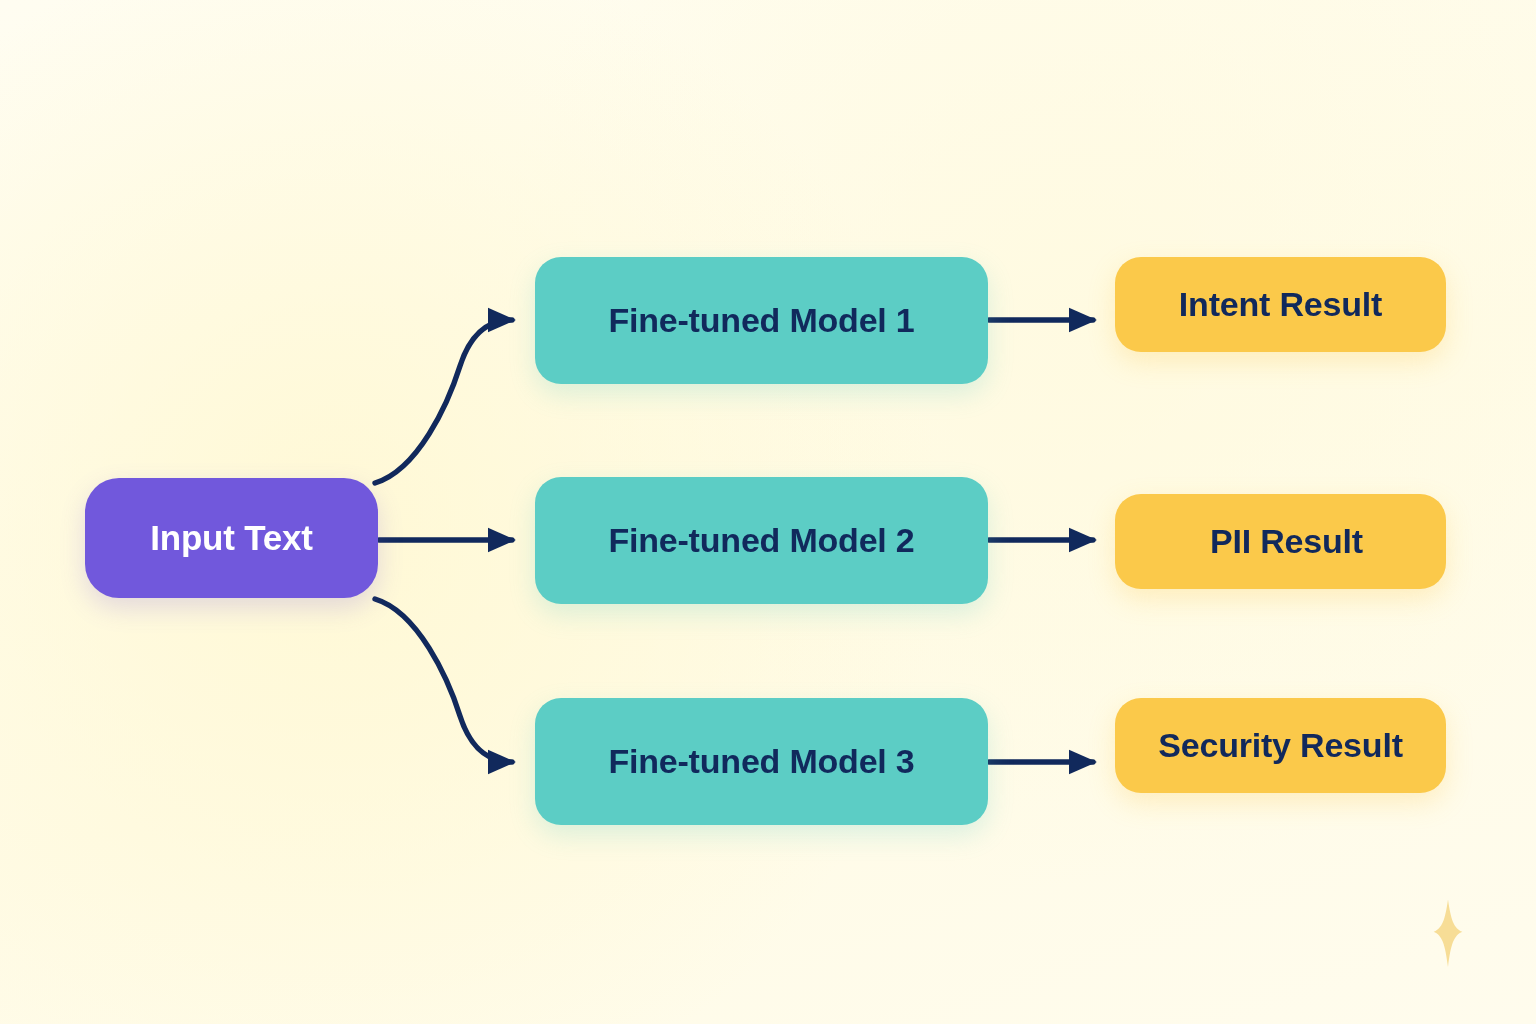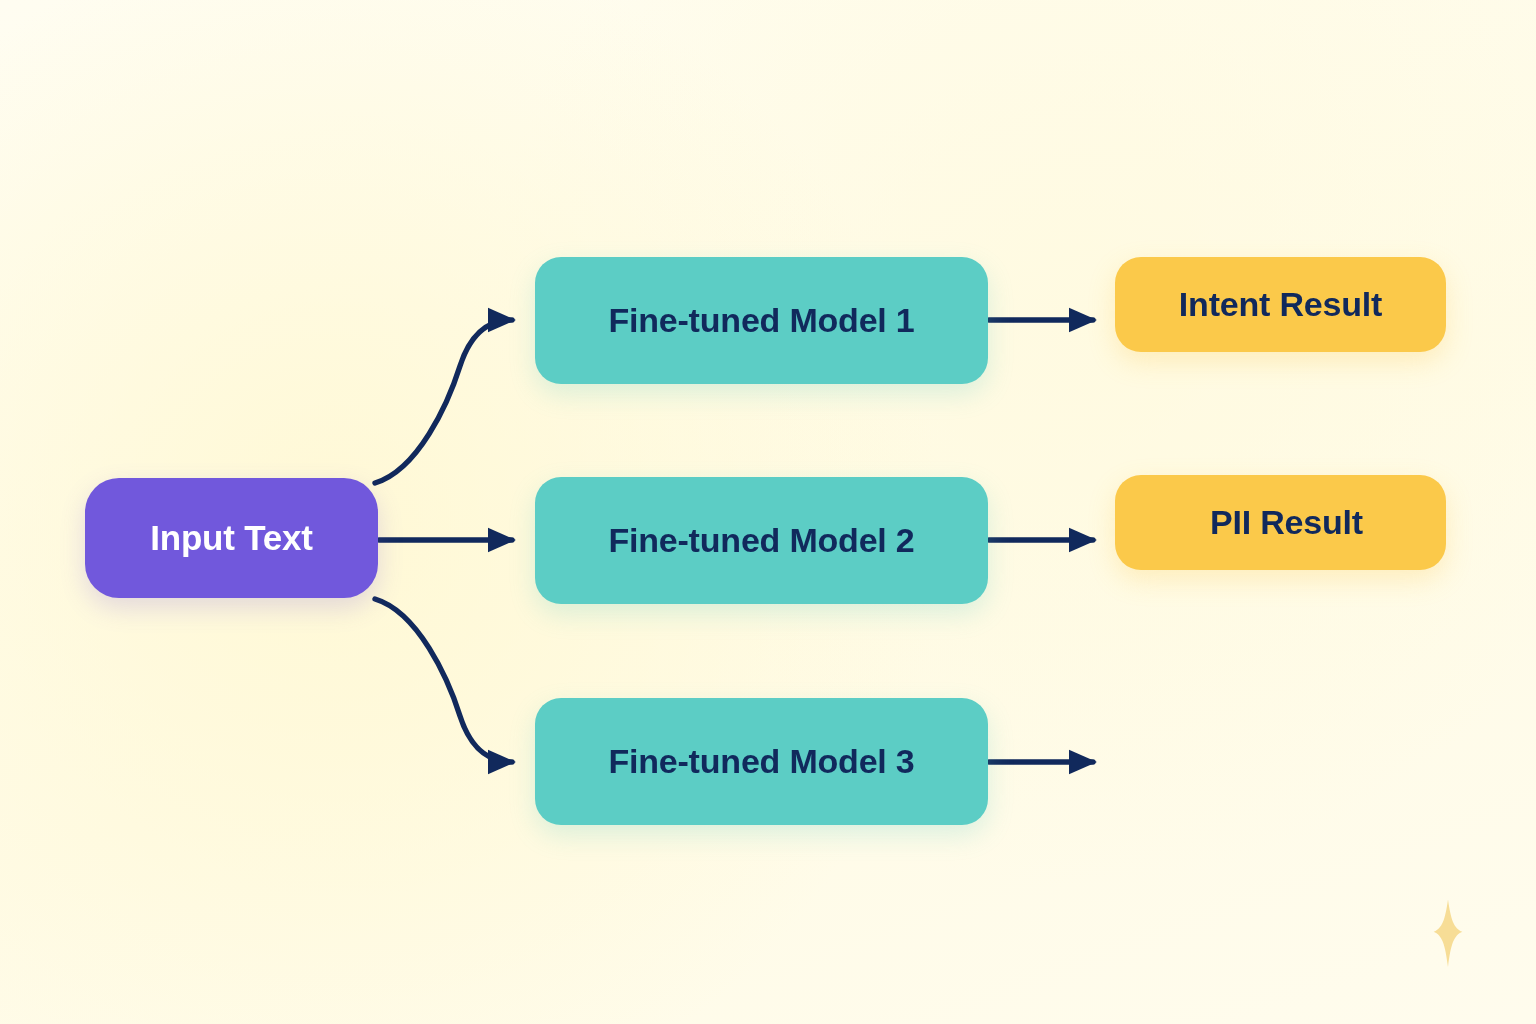--- a/index.html
+++ b/index.html
@@ -67,21 +67,21 @@
     left: 1115px;
     width: 331px;
     height: 95px;
     border-radius: 26px;
     background: #fbc94a;
     color: #11295c;
     font-size: 34px;
     box-shadow: 0 10px 26px rgba(251,201,74,0.26);
   }
   .node-result.r1 { top: 257px; }
-  .node-result.r2 { top: 475px; padding-left: 12px; }
+  .node-result.r2 { top: 494px; padding-left: 12px; }
   .node-result.r3 { top: 698px; }
 
   #sparkle {
     position: absolute;
     left: 1412px;
     top: 898px;
     width: 72px;
     height: 72px;
   }
 </style>
@@ -121,18 +121,21 @@
   <div class="node node-model r3">
     <span>Fine-tuned Model 3</span>
   </div>
 
   <div class="node node-result r1">
     <span>Intent Result</span>
   </div>
   <div class="node node-result r2">
     <span>PII Result</span>
   </div>
+  <div class="node node-result r3">
+    <span>Security Result</span>
+  </div>
 
   <svg id="sparkle" viewBox="0 0 100 100">
     <path d="M50 2 C54 30 58 42 70 47 C58 52 54 64 50 96 C46 64 42 52 30 47 C42 42 46 30 50 2 Z" fill="#f7dd96"></path>
   </svg>
 
 </div>
 
 </body></html>

